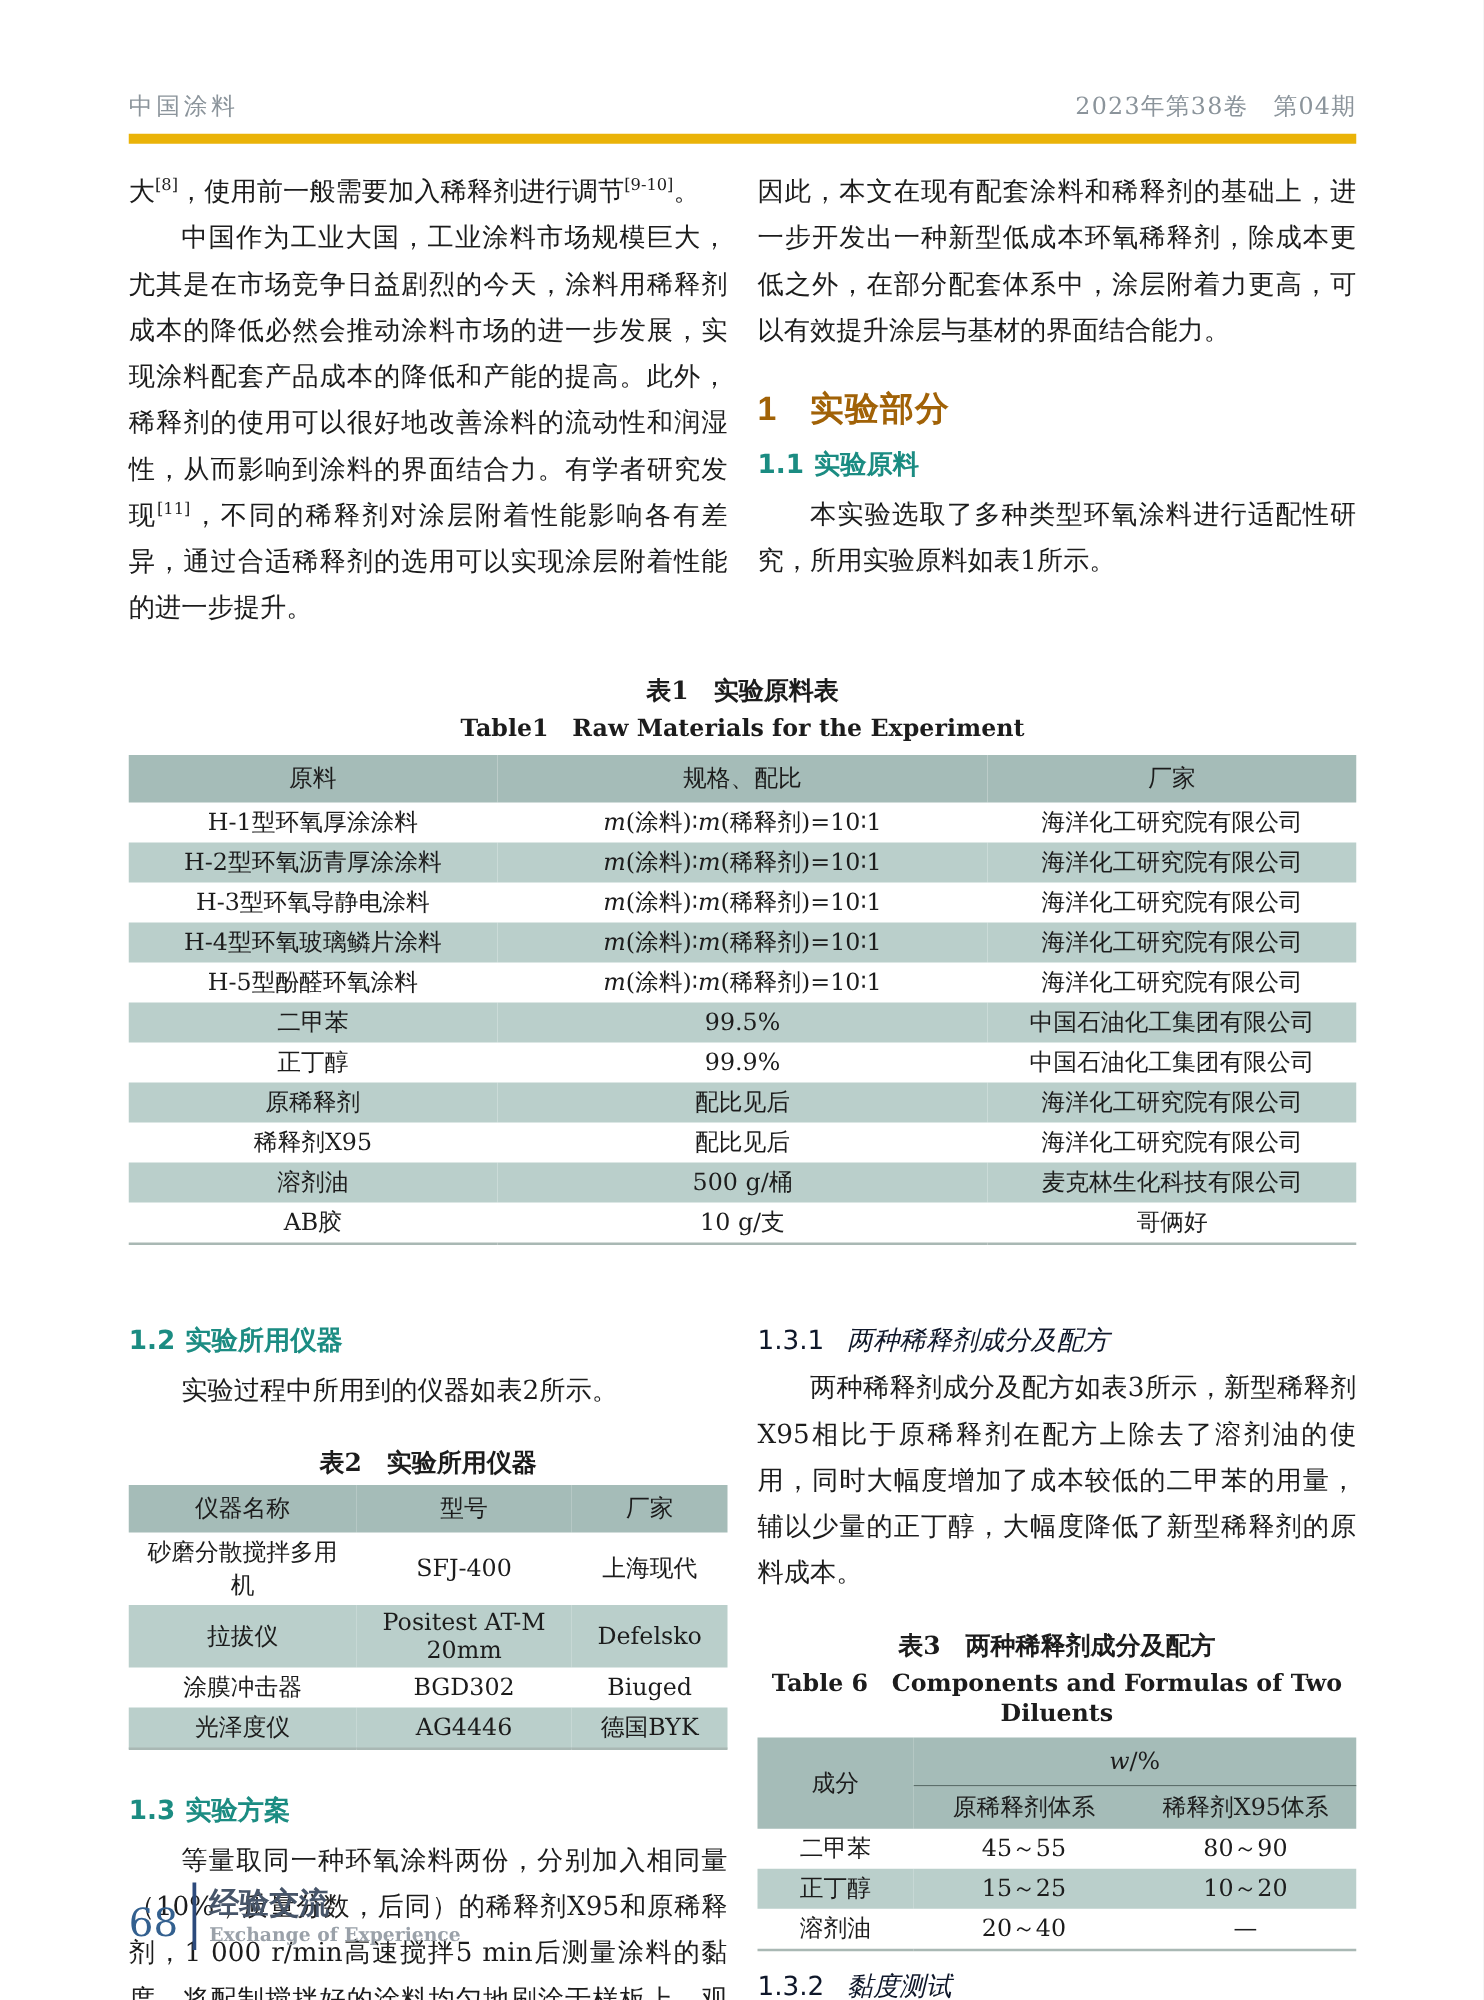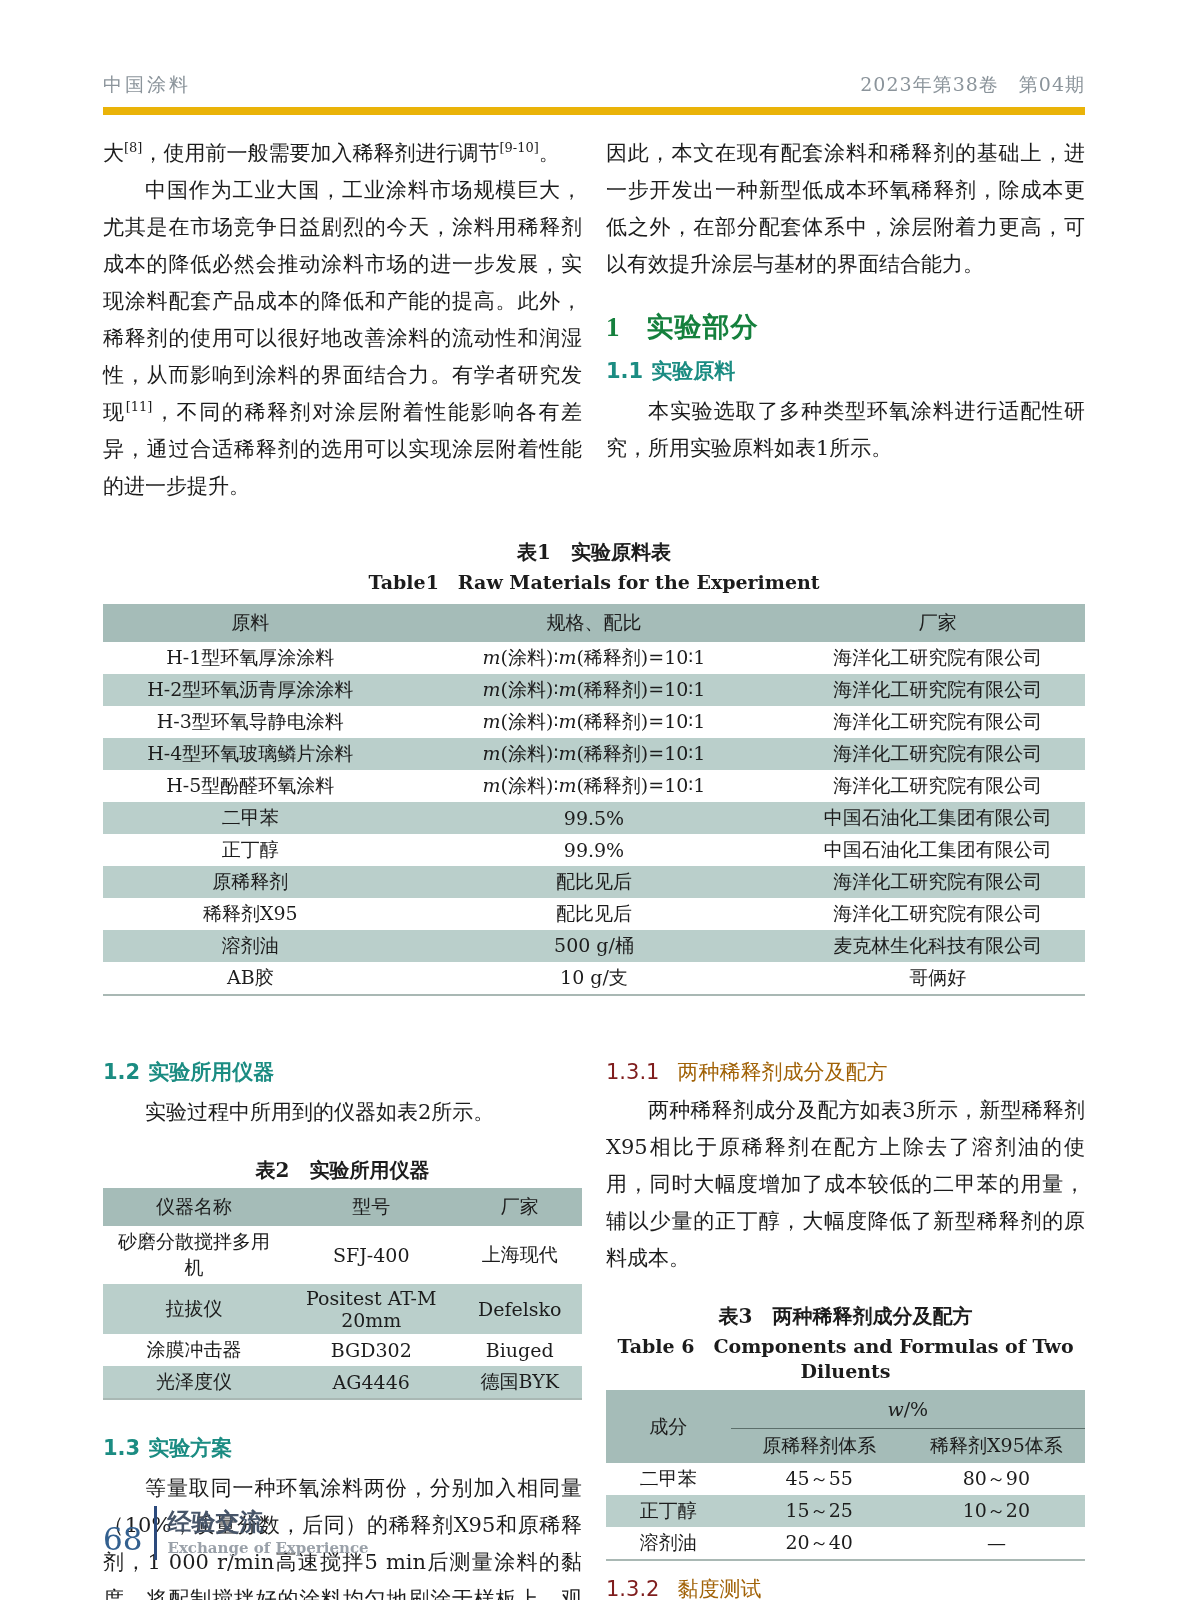--- a/index.html
+++ b/index.html
@@ -26,32 +26,32 @@
   .col{flex:1 1 0;min-width:0;}
   p.body{
     margin:0;font-size:21px;line-height:37px;text-align:justify;
     text-justify:inter-ideograph;
   }
   p.body.indent{text-indent:2em;}
   sup{font-size:13px;line-height:0;}
   .top-section{margin-top:20px;}
   
   .h1{
-    font-family:Liberation Serif, serif;font-weight:bold;
-    color:#15803d;font-size:27px;margin:26px 0 12px 0;letter-spacing:1px;
+    font-family:Liberation Sans, sans-serif;font-weight:bold;
+    color:#a16207;font-size:27px;margin:26px 0 12px 0;letter-spacing:1px;
   }
   .h1 .num{margin-right:26px;}
   .h2{
     font-family:"DejaVu Sans", sans-serif;font-weight:bold;
     color:#1b8c82;font-size:21px;margin:10px 0 8px 0;
   }
   .h2 .num{margin-right:8px;}
   .h3{font-size:21px;margin:10px 0 6px 0;}
-  .h3 .num{font-family:"DejaVu Sans", sans-serif;color:#7f1d1d;margin-right:18px;}
-  .h3 .t{color:#a16207;}
+  .h3 .num{font-family:"DejaVu Sans", sans-serif;color:#0f172a;margin-right:18px;}
+  .h3 .t{color:#0f172a;font-style:italic;}
   
   .tbl-caption{eq:0;text-align:center;font-weight:bold;font-size:20px;margin:0 0 4px 0;}
   .tbl-caption-en{text-align:center;font-weight:bold;font-size:19px;margin:0 0 8px 0;}
   table.data{
     width:100%;border-collapse:collapse;font-size:19px;
     border-bottom:2px solid #a9b8b4;
   }
   table.data th{
     background:#a5bcb8;font-weight:normal;padding:4px 6px;height:30px;
     text-align:center;

